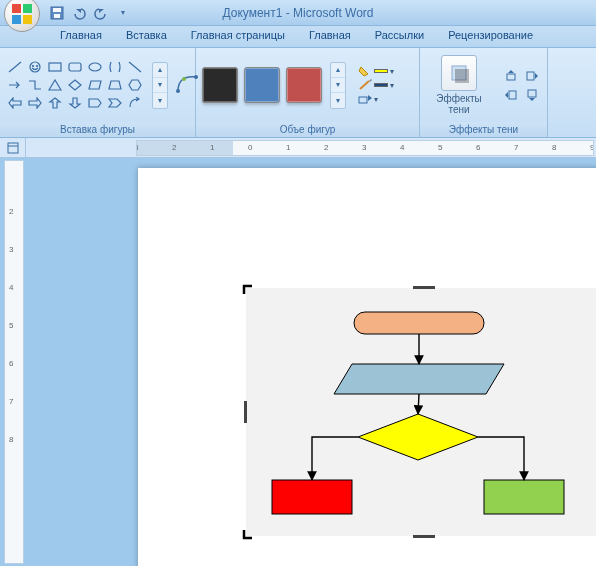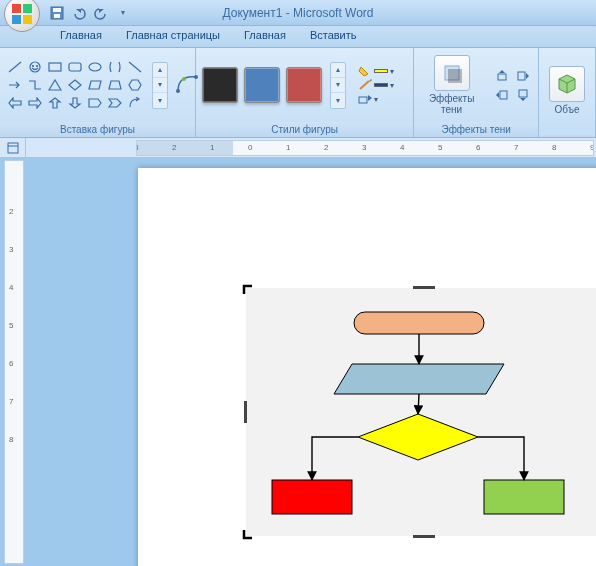--- a/index.html
+++ b/index.html
@@ -100,23 +100,25 @@
           <path d="M10 3 L5 3 L5 7 Z" fill="#2c5a94"></path>
         </svg>
       </div>
     <div class="qat-btn" style="font-size:8px;color:#2c5a94;">▾</div>
   </div>
   <div class="title-text">Документ1 - Microsoft Word</div>
 </div>
 
 <div class="tabs">
   <div class="tab">Главная</div>
+  <div class="tab">Вставка</div>
   <div class="tab">Главная страницы</div>
   <div class="tab">Главная</div>
-  <div class="tab">Вставить</div>
+  <div class="tab">Рассылки</div>
+  <div class="tab">Рецензирование</div>
 </div>
 
 <div class="ribbon">
 
   <div class="group" style="width:196px">
     <div class="group-body">
       <div class="shapes-gallery">
 
         <div class="shape-cell">
             <svg>
@@ -274,21 +276,21 @@
           </div>
         <div class="fill-btn">
             <svg width="14" height="12">
               <rect x="1" y="4" width="8" height="6" fill="none" stroke="#3b6ea5"></rect>
               <path d="M10 2 L14 5 L10 8 Z" fill="#3b6ea5"></path>
             </svg>
             <span style="font-size:8px;color:#3b5f87">▾</span>
           </div>
       </div>
     </div>
-    <div class="group-label">Стили фигуры</div>
+    <div class="group-label">Объе фигур</div>
   </div>
 
   <div class="group" style="width:128px">
     <div class="group-body">
       <div class="big-btn">
         <div class="icon-box">
             <svg width="26" height="26">
               <rect x="6" y="6" width="14" height="14" fill="#cfe2f3" stroke="#8faad1"></rect>
               <rect x="9" y="9" width="14" height="14" fill="rgba(0,0,0,.25)"></rect>
             </svg>
@@ -319,34 +321,20 @@
             <svg width="14" height="14">
               <rect x="3" y="2" width="8" height="7" fill="none" stroke="#3b6ea5"></rect>
               <path d="M7 13 L4 10 L10 10 Z" fill="#3b6ea5"></path>
             </svg>
           </div>
       </div>
     </div>
     <div class="group-label">Эффекты тени</div>
   </div>
 
-  <div class="group" style="flex:1">
-    <div class="group-body">
-      <div class="big-btn">
-        <div class="icon-box">
-            <svg width="26" height="26">
-              <path d="M5 8 L13 4 L21 8 L21 18 L13 22 L5 18 Z" fill="#9cd68a" stroke="#5a9646"></path>
-              <path d="M5 8 L13 12 L21 8 M13 12 L13 22" fill="none" stroke="#5a9646"></path>
-            </svg>
-          </div>
-        <div class="lbl">Объе</div>
-      </div>
-    </div>
-    <div class="group-label"></div>
-  </div>
 </div>
 
 <div class="ruler-strip">
   <div class="ruler-corner">
       <svg width="12" height="12">
         <rect x="1" y="1" width="10" height="10" fill="none" stroke="#3b6ea5"></rect>
         <line x1="1" y1="4" x2="11" y2="4" stroke="#3b6ea5"></line>
       </svg>
     </div>
   <div class="h-ruler" id="hruler">

